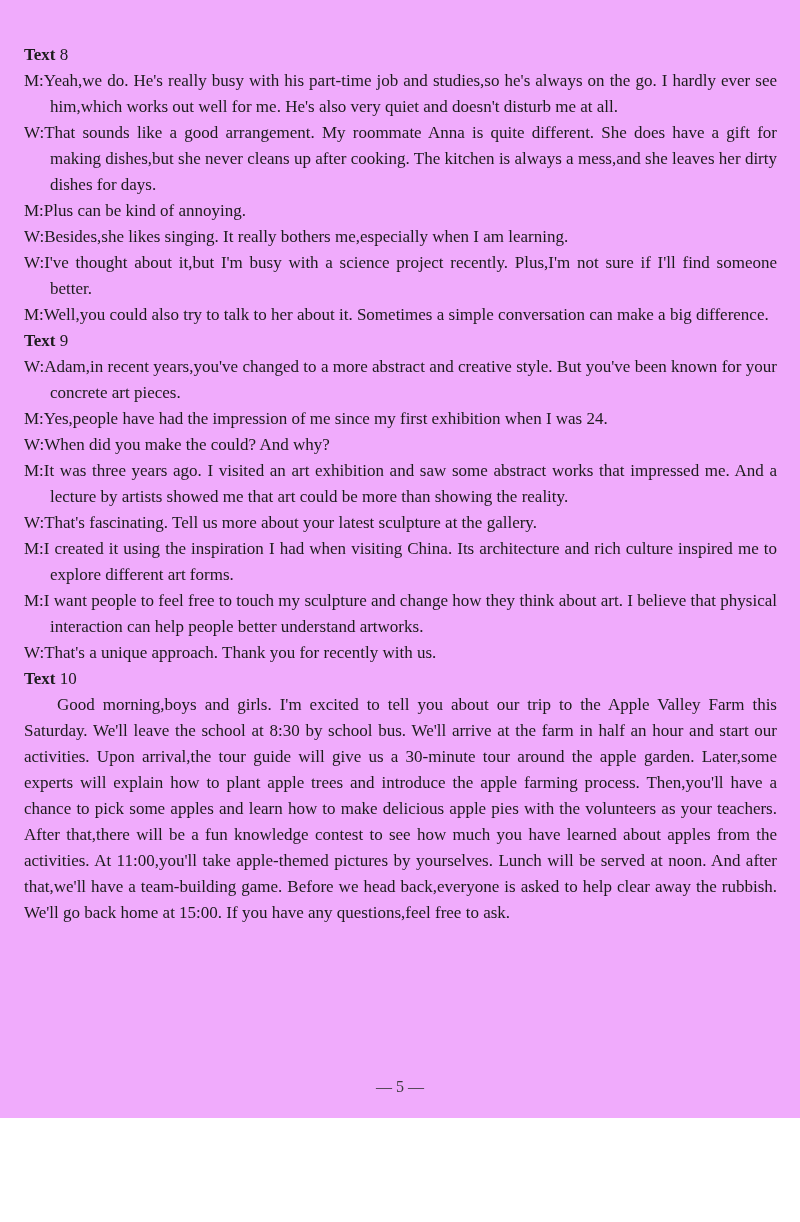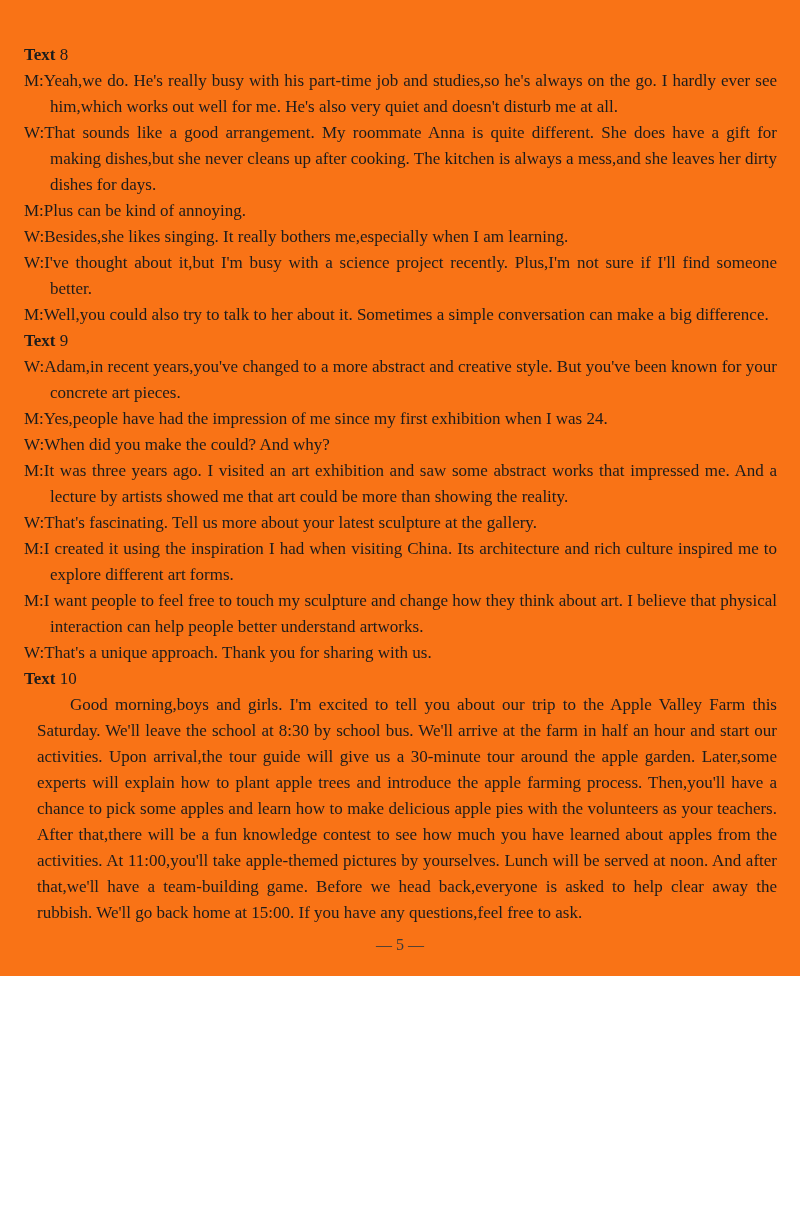--- a/index.html
+++ b/index.html
@@ -2,24 +2,24 @@
 <html><head>
 <meta charset="utf-8">
 <style>
   html, body {
     margin: 0;
     padding: 0;
     background: #ffffff;
   }
   .page {
     width: 800px;
-    height: 976px;
+    height: 1118px;
     box-sizing: border-box;
     position: relative;
-    background: #f97316;
+    background: #f0abfc;
     color: #1c1c1c;
     font-family: "Liberation Serif", "DejaVu Serif", serif;
     font-size: 17px;
     line-height: 26px;
     padding: 42px 23px 8px 24px;
     overflow: hidden;
   }
   .section-heading {
     text-align: left;
   }
@@ -30,21 +30,20 @@
     font-weight: 400;
   }
   .dialogue-line {
     text-align: justify;
     padding-left: 26px;
     text-indent: -26px;
   }
   .monologue {
     text-align: justify;
     text-indent: 33px;
-    margin-left: 13px;
   }
   .page-number {
     position: absolute;
     bottom: 18px;
     left: 0;
     right: 0;
     text-align: center;
     font-size: 16px;
     color: #3a3a3a;
   }
@@ -62,20 +61,20 @@
       <div class="dialogue-line"><span class="speaker">W:</span><span class="dialogue-text">I've thought about it,but I'm busy with a science project recently. Plus,I'm not sure if I'll find someone better.</span></div>
       <div class="dialogue-line"><span class="speaker">M:</span><span class="dialogue-text">Well,you could also try to talk to her about it. Sometimes a simple conversation can make a big difference.</span></div>
       <div class="section-heading"><span class="heading-label">Text</span> <span class="heading-number">9</span></div>
       <div class="dialogue-line"><span class="speaker">W:</span><span class="dialogue-text">Adam,in recent years,you've changed to a more abstract and creative style. But you've been known for your concrete art pieces.</span></div>
       <div class="dialogue-line"><span class="speaker">M:</span><span class="dialogue-text">Yes,people have had the impression of me since my first exhibition when I was 24.</span></div>
       <div class="dialogue-line"><span class="speaker">W:</span><span class="dialogue-text">When did you make the could? And why?</span></div>
       <div class="dialogue-line"><span class="speaker">M:</span><span class="dialogue-text">It was three years ago. I visited an art exhibition and saw some abstract works that impressed me. And a lecture by artists showed me that art could be more than showing the reality.</span></div>
       <div class="dialogue-line"><span class="speaker">W:</span><span class="dialogue-text">That's fascinating. Tell us more about your latest sculpture at the gallery.</span></div>
       <div class="dialogue-line"><span class="speaker">M:</span><span class="dialogue-text">I created it using the inspiration I had when visiting China. Its architecture and rich culture inspired me to explore different art forms.</span></div>
       <div class="dialogue-line"><span class="speaker">M:</span><span class="dialogue-text">I want people to feel free to touch my sculpture and change how they think about art. I believe that physical interaction can help people better understand artworks.</span></div>
-      <div class="dialogue-line"><span class="speaker">W:</span><span class="dialogue-text">That's a unique approach. Thank you for sharing with us.</span></div>
+      <div class="dialogue-line"><span class="speaker">W:</span><span class="dialogue-text">That's a unique approach. Thank you for recently with us.</span></div>
       <div class="section-heading"><span class="heading-label">Text</span> <span class="heading-number">10</span></div>
       <div class="monologue">Good morning,boys and girls. I'm excited to tell you about our trip to the Apple Valley Farm this Saturday. We'll leave the school at 8:30 by school bus. We'll arrive at the farm in half an hour and start our activities. Upon arrival,the tour guide will give us a 30-minute tour around the apple garden. Later,some experts will explain how to plant apple trees and introduce the apple farming process. Then,you'll have a chance to pick some apples and learn how to make delicious apple pies with the volunteers as your teachers. After that,there will be a fun knowledge contest to see how much you have learned about apples from the activities. At 11:00,you'll take apple-themed pictures by yourselves. Lunch will be served at noon. And after that,we'll have a team-building game. Before we head back,everyone is asked to help clear away the rubbish. We'll go back home at 15:00. If you have any questions,feel free to ask.</div>
     </div>
   <div class="page-number">
     <span>— 5 —</span>
   </div>
 </div>
 
 </body></html>

